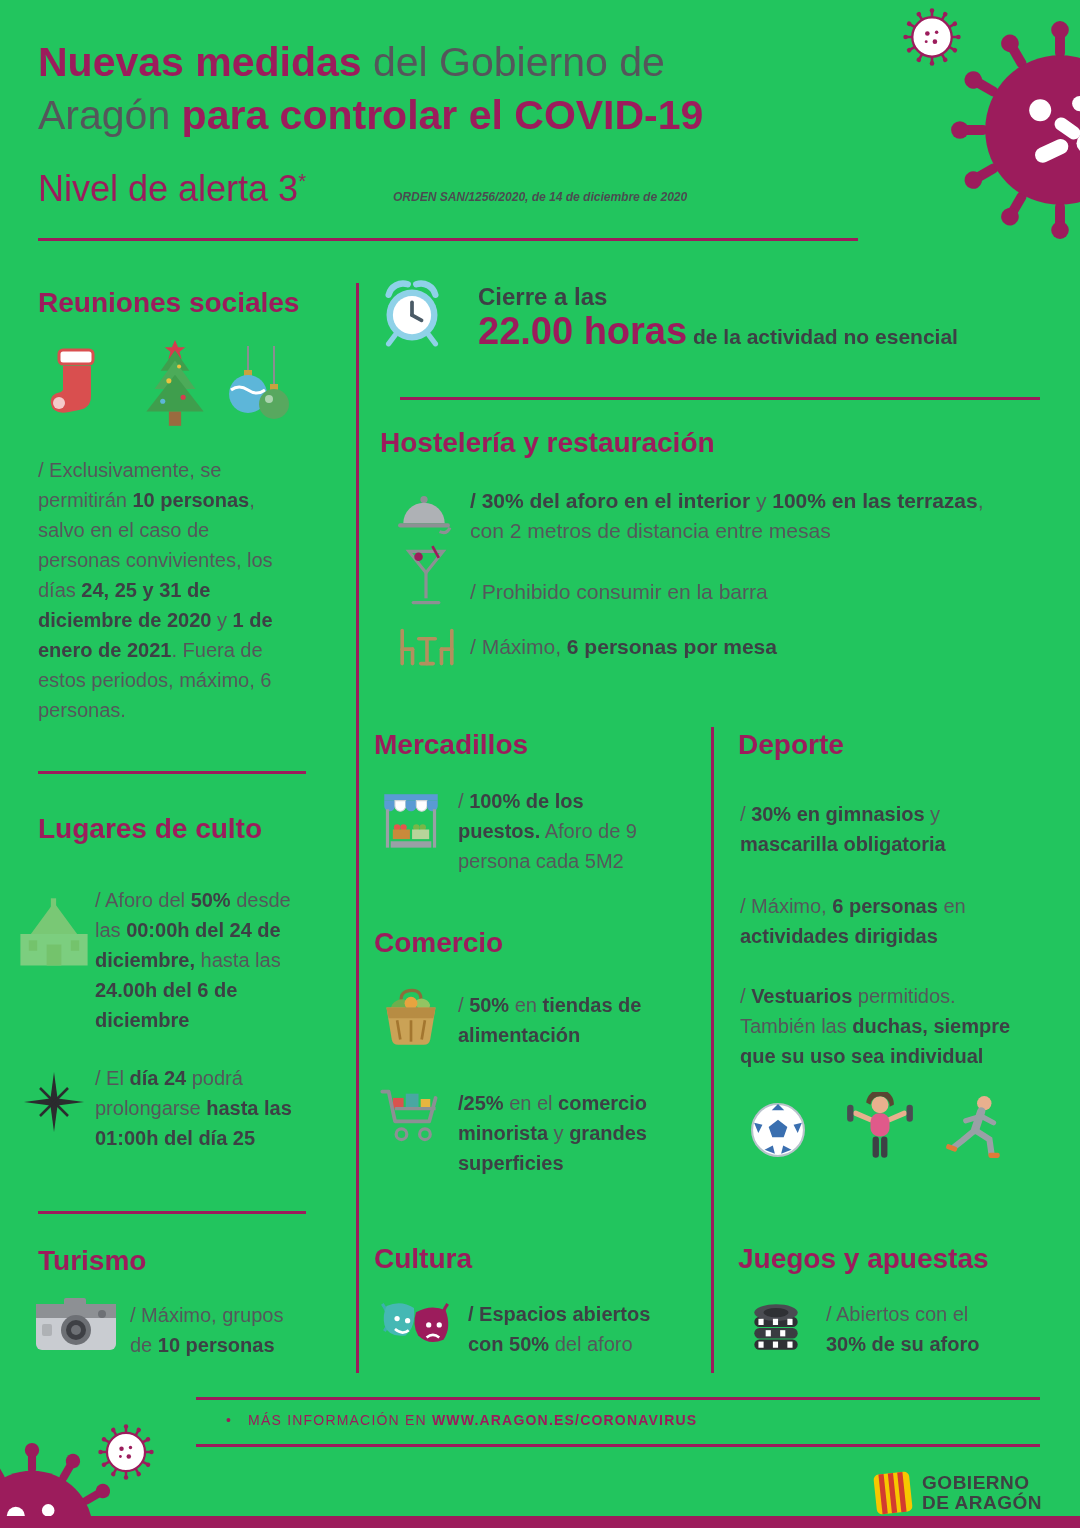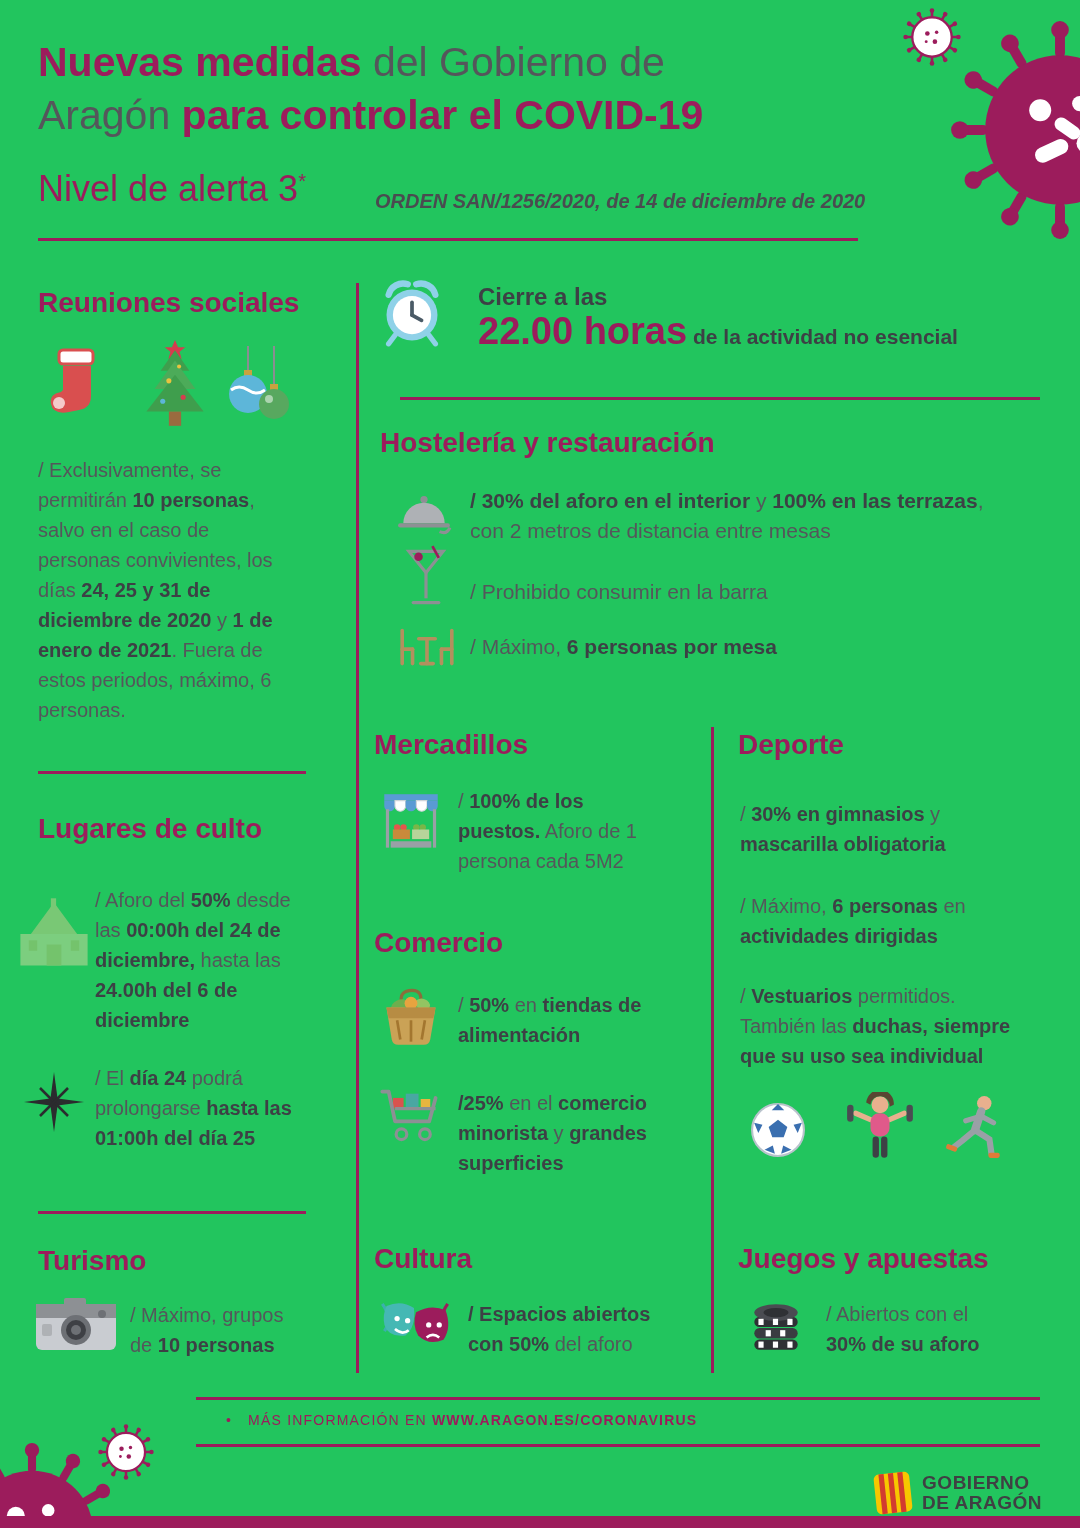--- a/index.html
+++ b/index.html
@@ -9,21 +9,21 @@
   .abs{position:absolute;}
   .rule{background:var(--magenta);}
   .h2{font-size:28px;font-weight:700;color:var(--magenta);}
   .txt{font-size:20px;line-height:30px;color:var(--text);white-space:pre-line;}
   .txt-sm{font-size:21px;}
   .b{font-weight:700;color:var(--bold);}
   .title{font-size:41px;line-height:53px;color:var(--text);}
   .tb{font-weight:700;color:var(--magenta);}
   .alert{font-size:36px;color:var(--magenta);}
   .alert sup{font-size:20px;}
-  .order{font-size:20px;font-style:italic;font-weight:700;color:#4a4b50;}
+  .order{font-size:12px;font-style:italic;font-weight:700;color:#4a4b50;margin-left:18px;}
   .cierre1{font-size:24px;font-weight:700;color:var(--bold);}
   .cierre-time{font-size:38px;font-weight:700;color:var(--magenta);}
   .cierre2{font-size:21px;font-weight:700;color:var(--bold);}
   .virus{color:var(--magenta);}
   .finfo{font-size:14px;letter-spacing:1.2px;color:var(--magenta);font-weight:500;}
   .finfo .fbold{font-weight:700;}
   .finfo .fb{margin-right:16px;}
   .logo{display:flex;align-items:center;gap:10px;}
   .logo-text{font-size:19px;line-height:20px;font-weight:700;color:#3f4043;letter-spacing:.5px;}
 </style>
@@ -240,21 +240,21 @@
     <line x1="51" y1="16" x2="51" y2="52" stroke="#9aa0a6" stroke-width="3"></line>
     <circle cx="16" cy="33" r="3" fill="#e2574c"></circle>
       <circle cx="22" cy="33" r="3" fill="#e2574c"></circle>
     <circle cx="34" cy="33" r="3" fill="#7ab648"></circle>
       <circle cx="40" cy="33" r="3" fill="#7ab648"></circle>
     <rect x="12" y="35" width="16" height="9" fill="#c98a3b"></rect>
     <rect x="30" y="35" width="16" height="9" fill="#b7d49a"></rect>
     <rect x="10" y="46" width="38" height="6" fill="#9aa0a6"></rect>
   </svg>
   <div class="abs txt" style="left:458px;top:786px;width:250px;"><span>/ </span><span class="b">100% de los
-puestos.</span><span> Aforo de 1
+puestos.</span><span> Aforo de 9
 persona cada 5M2</span></div>
 
   <div class="abs h2" style="left:374px;top:927px;">Comercio</div>
   <svg class="abs" style="left:380px;top:986px;" width="62" height="60" viewBox="0 0 58 56">
     <path d="M20 16 q-2 -12 10 -12 q10 0 8 12" fill="none" stroke="#8a6d3b" stroke-width="3"></path>
     <ellipse cx="18" cy="18" rx="8" ry="5" fill="#6fae4e" transform="rotate(-25 18 18)"></ellipse>
     <ellipse cx="40" cy="17" rx="7" ry="5" fill="#93c462" transform="rotate(20 40 17)"></ellipse>
     <circle cx="29" cy="16" r="6" fill="#e8a33f"></circle>
     <path d="M6 20 h46 l-5 30 q-1 5 -6 5 h-24 q-5 0 -6 -5 z" fill="#caa256"></path>
     <path d="M6 20 h46 l-2 10 h-42 z" fill="#b78c43"></path>

